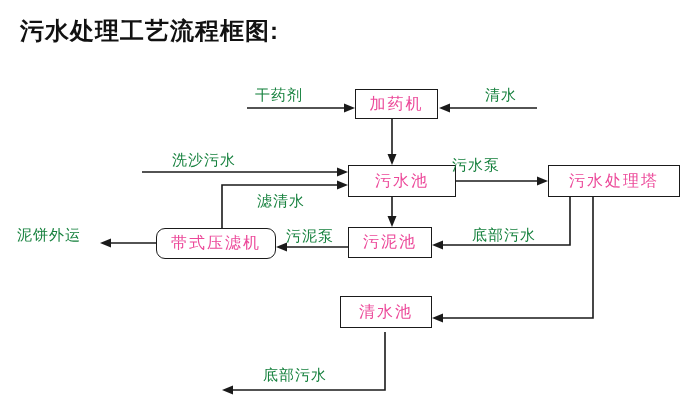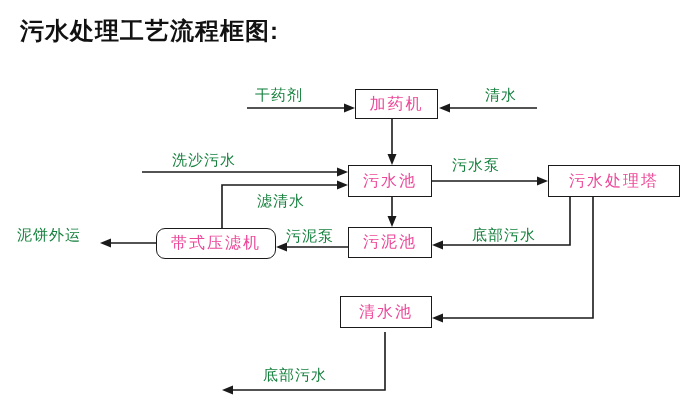--- a/index.html
+++ b/index.html
@@ -130,21 +130,21 @@
     </g>
 
     <g>
       <polyline class="edge-line" points="385,332 385,390 233,390"></polyline>
       <polygon class="edge-arrow" points="233,385.5 222,390 233,394.5"></polygon>
     </g>
   </svg>
 
   <div class="node" style="left:355px; top:89px; width:83px; height:30px;">加药机</div>
 
-  <div class="node" style="left:348px; top:165px; width:84px; height:32px;">污水池</div>
+  <div class="node" style="left:348px; top:165px; width:108px; height:32px;">污水池</div>
 
   <div class="node" style="left:548px; top:165px; width:132px; height:32px;">污水处理塔</div>
 
   <div class="node" style="left:156px; top:228px; width:120px; height:31px;border-radius:9px;">带式压滤机</div>
 
   <div class="node" style="left:348px; top:227px; width:84px; height:31px;">污泥池</div>
 
   <div class="node" style="left:340px; top:296px; width:92px; height:32px;">清水池</div>
 
   <div class="elabel" style="left:255px; top:87px;">干药剂</div>

